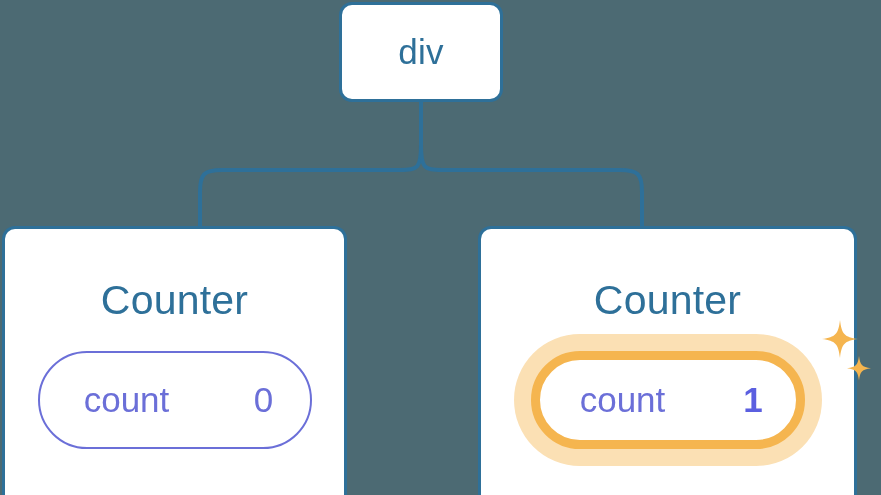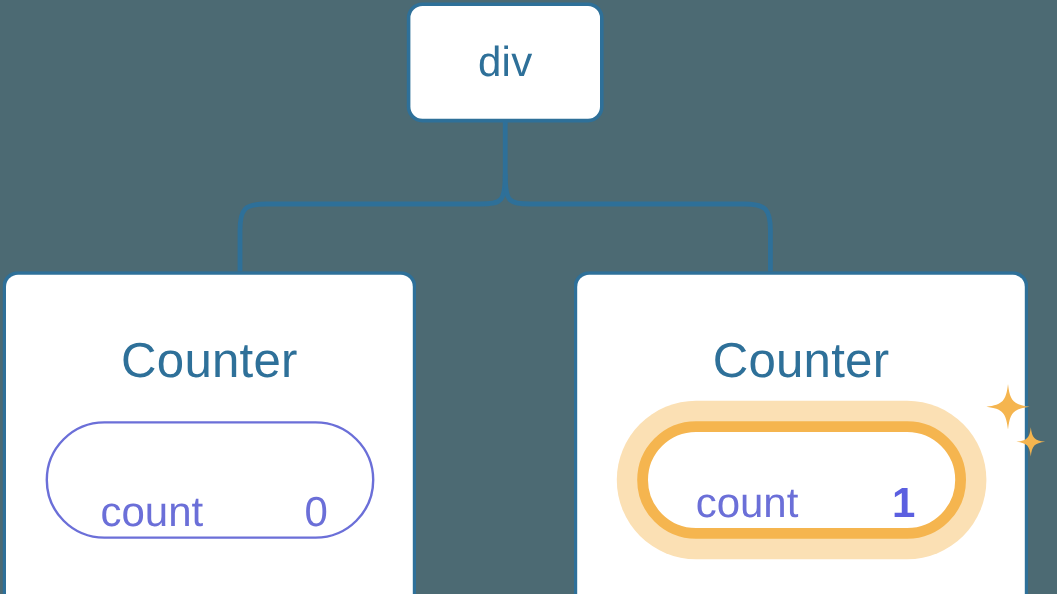--- a/index.html
+++ b/index.html
@@ -80,21 +80,21 @@
   }
 
   
   .pill-wrap {
     position: relative;
     margin-top: 27px;
   }
   .pill {
     position: relative;
     display: flex;
-    align-items: flex-end;
+    align-items: center;
     height: 98px;
     border: 2px solid #6b6fd8;
     border-radius: 52px;
     box-sizing: border-box;
     background: #ffffff;
   }
   .pill-key {
     display: flex;
     align-items: center;
     justify-content: center;

